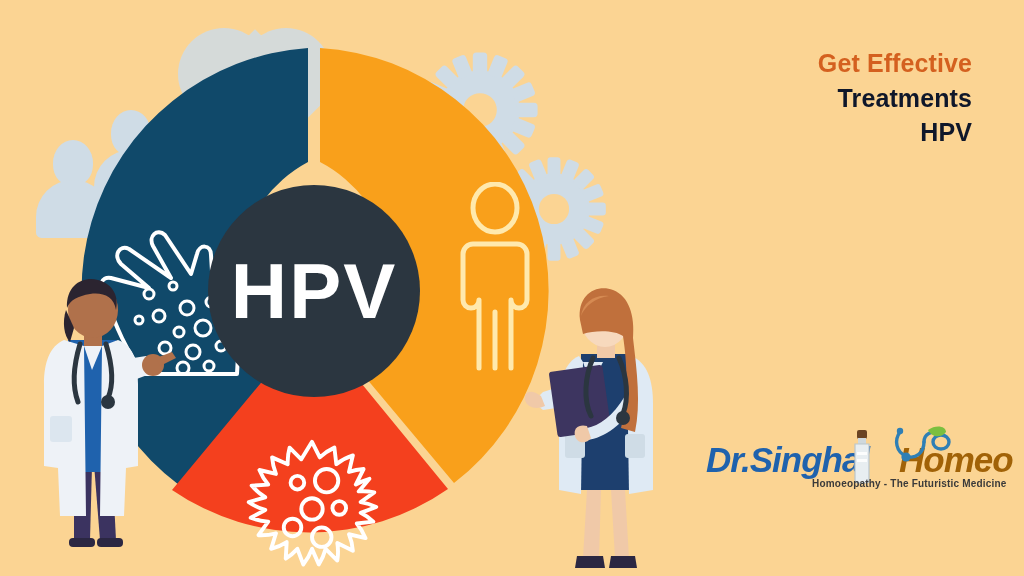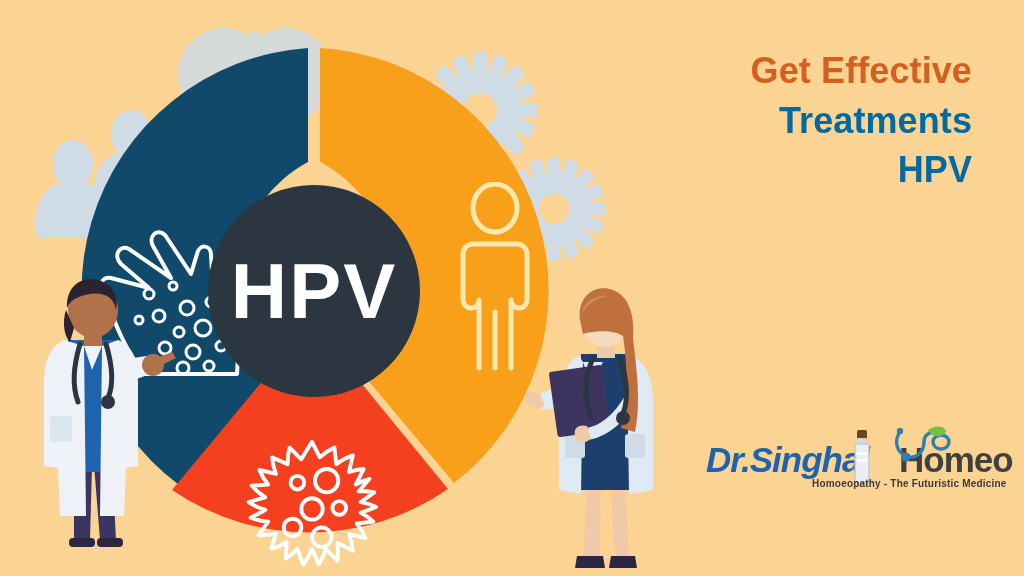--- a/index.html
+++ b/index.html
@@ -106,28 +106,28 @@
   .doctor { position: absolute; z-index: 7; }
   .doc-left  { left: 22px;  top: 266px; }
   .doc-right { left: 525px; top: 276px; }
 
   
   .headline {
     position: absolute;
     right: 52px; top: 46px;
     width: 320px;
     text-align: right;
-    font-size: 36px;
+    font-size: 25px;
     font-weight: bold;
     line-height: 1.38;
     letter-spacing: .1px;
   }
   .headline .ln { display: block; white-space: nowrap; }
   .ln.orange { color: #d4601f; }
-  .ln.blue   { color: #0369a1; text-align: right; }
+  .ln.blue   { color: #0f172a; text-align: right; }
 
   
   .logo {
     position: absolute;
     left: 706px; top: 428px;
     width: 278px; height: 74px;
   }
   .logo-row {
     position: absolute;
     left: 0; top: 12px;
@@ -140,21 +140,22 @@
     font-size: 35px;
     font-weight: bold;
     font-style: italic;
     color: #1f62ad;
     letter-spacing: -1px;
     font-family: "Liberation Sans", sans-serif;
   }
   .logo-homeo {
     font-size: 35px;
     font-weight: bold;
-    color: #404040;
+    font-style: italic;
+    color: #a16207;
     letter-spacing: -1px;
     margin-left: 30px;
     font-family: "Liberation Sans", sans-serif;
   }
   .logo-tag {
     position: absolute;
     left: 106px; top: 50px;
     font-size: 10px;
     font-weight: bold;
     color: #3a3a3a;

